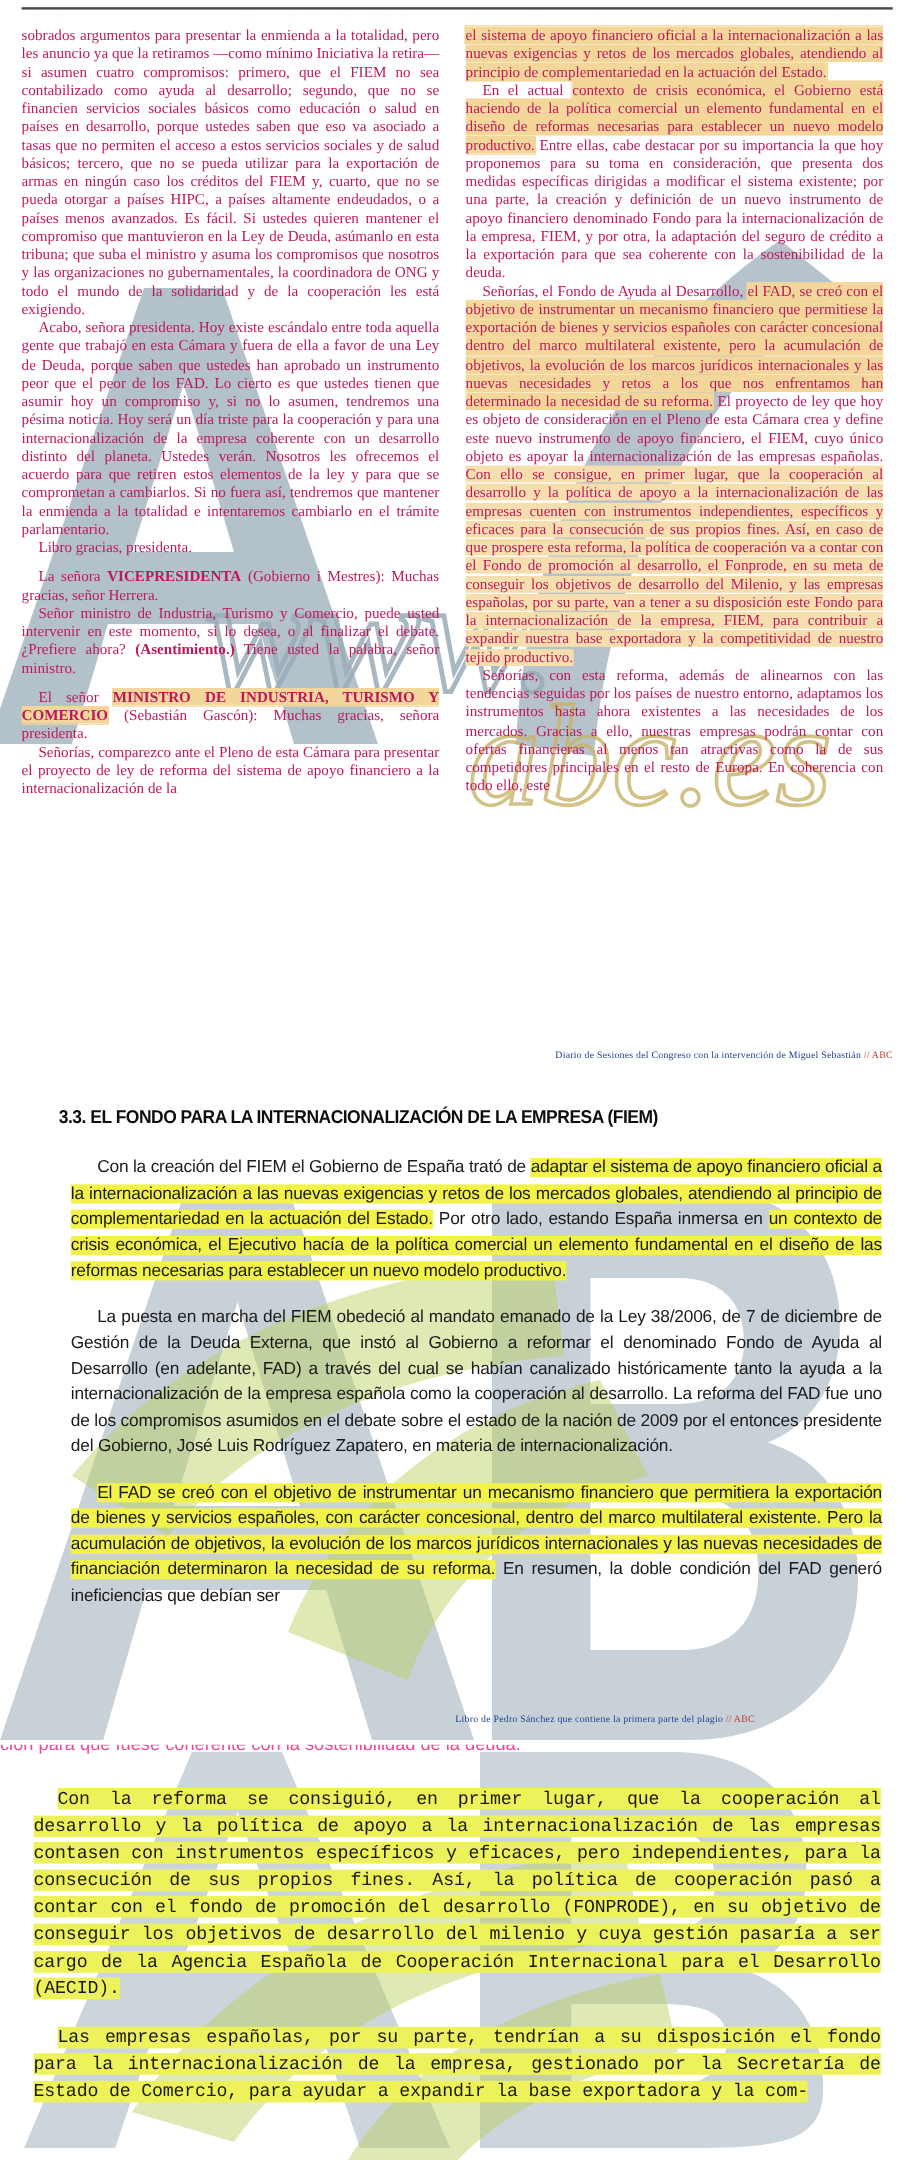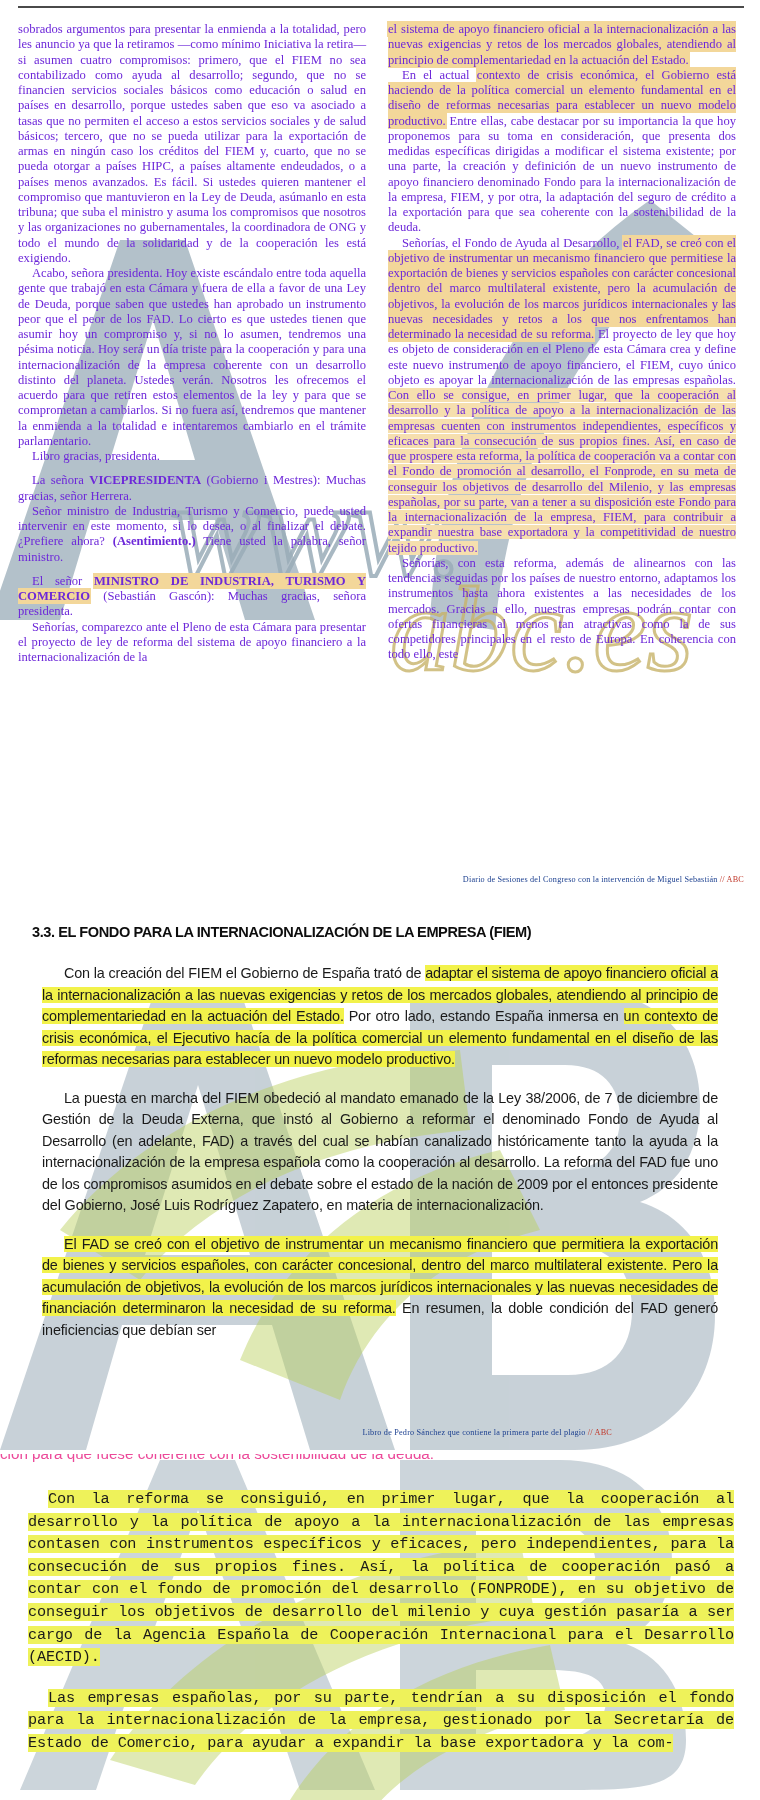--- a/index.html
+++ b/index.html
@@ -20,21 +20,21 @@
   #scan{position:absolute;left:0;top:0;width:760px;height:900px;z-index:3;}
   #scan .rule{position:absolute;left:18px;top:6px;width:726px;height:2px;background:#4a4a4a;}
   .cols{position:absolute;top:22px;left:0;width:760px;display:flex;gap:22px;padding:0 18px;box-sizing:border-box;}
   .col{width:348px;}
   .col p{
     margin:0 0 0 0;
     font-family:"Liberation Serif", serif;
     font-size:12.6px;
     line-height:15.25px;
     text-align:justify;
-    color:#6d28d9;
+    color:#be185d;
     text-indent:14px;
     -webkit-font-smoothing:none;
   }
   .col p.noind{text-indent:0;}
   .col p.gap{margin-top:9px;}
   .hl-tan{background:#f3d79a;box-shadow:0 0 0 1px #f3d79a;}
   .hl-tan2{background:#f6dfae;}
   b.caps{font-weight:bold;}
 
   
@@ -42,21 +42,21 @@
     position:absolute;
     font-family:Liberation Serif, serif;
     font-size:8.2px;
     letter-spacing:.2px;
     color:#1b3f8f;
     z-index:6;
   }
   .caption .mark{color:#c0392b;}
 
   
-  #book{position:absolute;left:0;top:905px;width:628px;height:540px;z-index:3;}
+  #book{position:absolute;left:17px;top:905px;width:628px;height:540px;z-index:3;}
   #book h3{
     position:absolute;left:32px;top:18px;margin:0;
     font-family:"Liberation Sans", sans-serif;
     font-size:15.5px;font-weight:bold;color:#0d0d0d;
     letter-spacing:-0.45px;
     transform:scaleX(0.94);transform-origin:left center;
   }
   .bk{
     position:absolute;left:42px;width:676px;
     font-family:"Liberation Sans", sans-serif;

